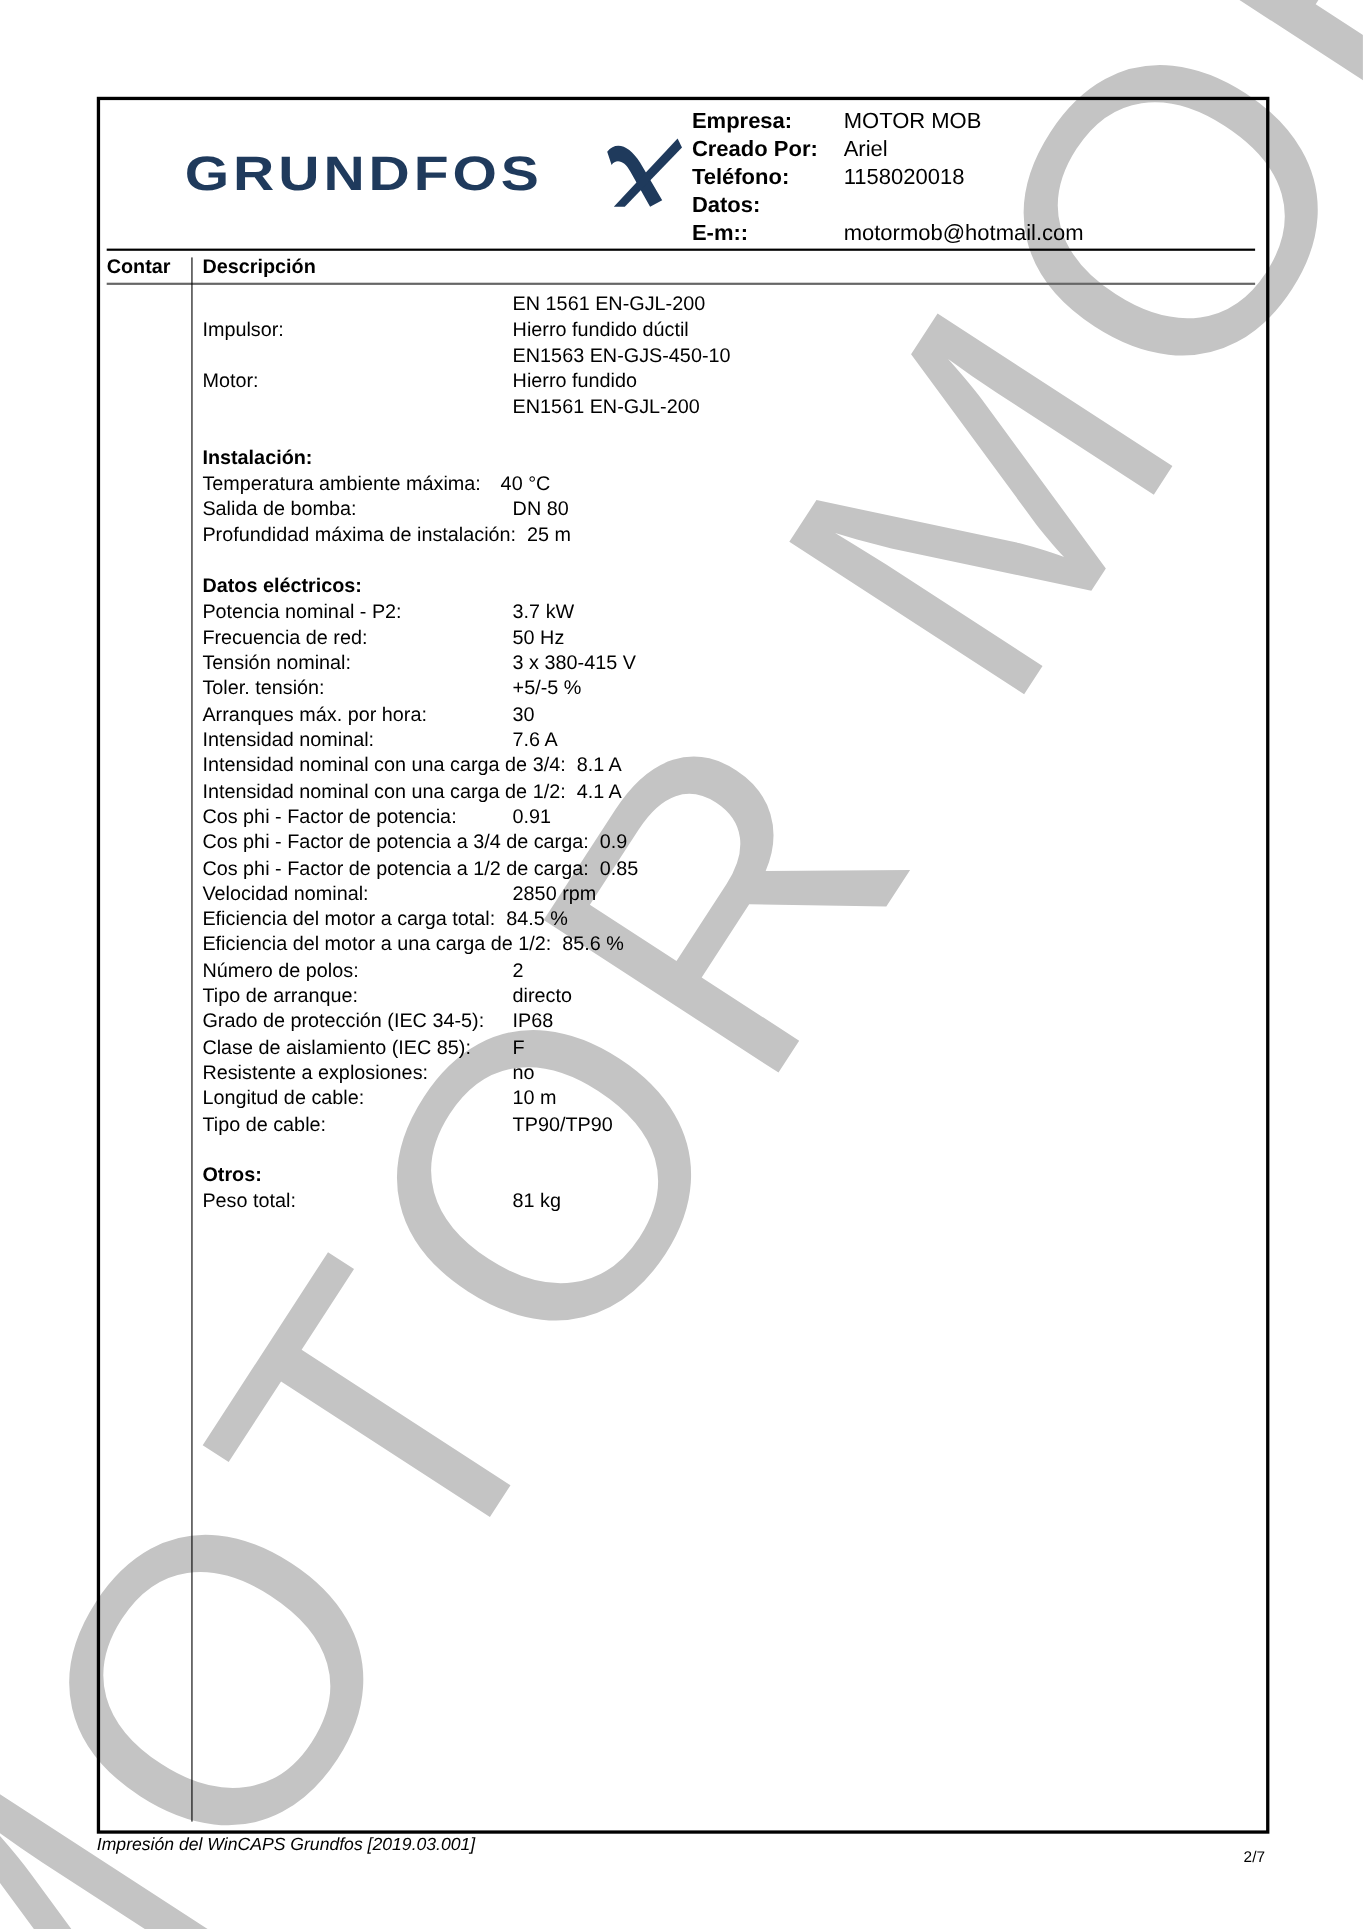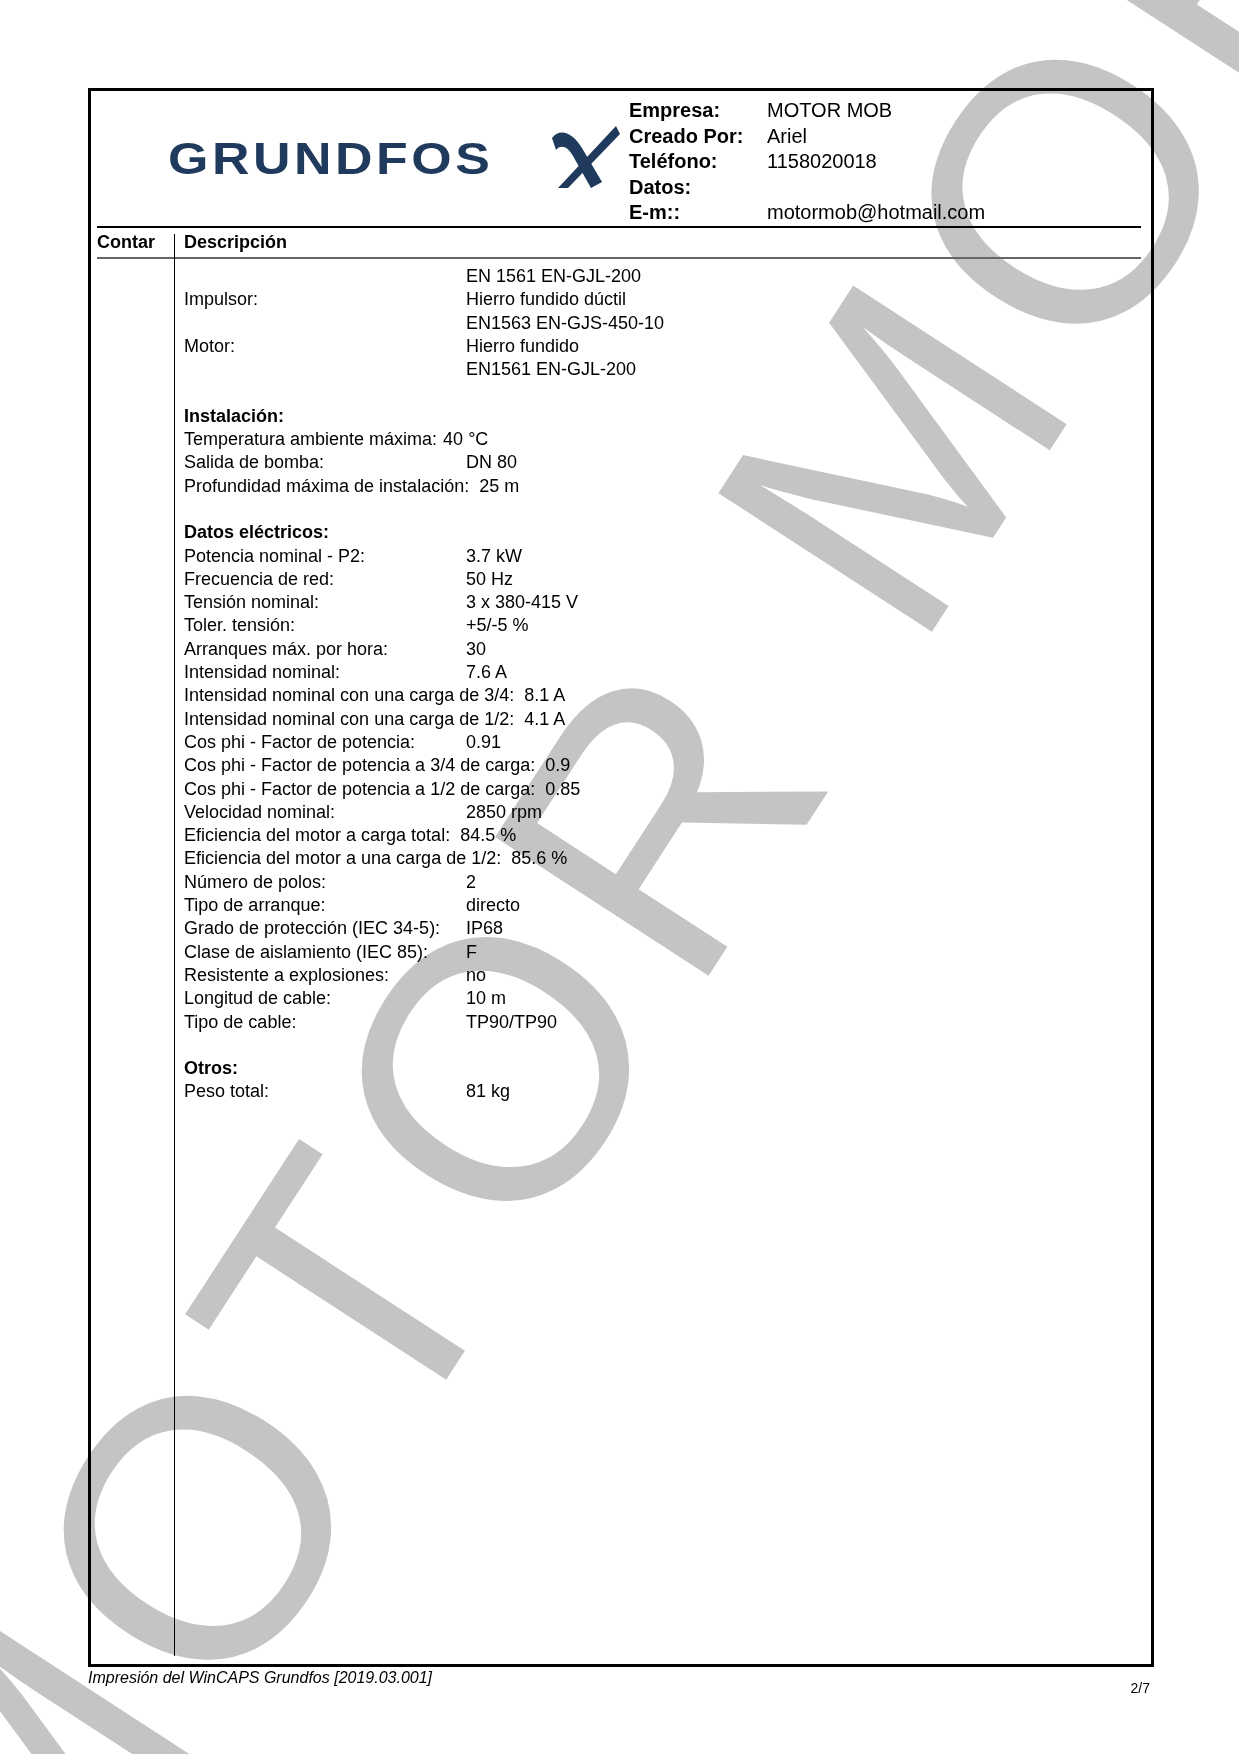--- a/index.html
+++ b/index.html
@@ -44,21 +44,21 @@
     .col-head {
       position: absolute; top: 232px; font-size: 18px; font-weight: bold; z-index: 3;
     }
     .content {
       position: absolute; left: 184px; top: 265px; z-index: 3;
       font-size: 18px; line-height: 23.3px;
     }
     .line { position: relative; height: 23.3px; white-space: nowrap; }
     .line .l { position: absolute; left: 0; }
     .line .v { position: absolute; left: 282px; }
-    .line .inline-v { margin-left: 6px; }
+    .line .inline-v { margin-left: 18px; }
     .section-title { font-weight: bold; }
     .gap { height: 23.3px; }
     .footer-left {
       position: absolute; left: 88px; top: 1669px; font-size: 16px; font-style: italic; z-index: 3;
     }
     .footer-right {
       position: absolute; right: 89px; top: 1669px; font-size: 14px; z-index: 3; margin-top: 11px;
     }
   </style>
 </head>

